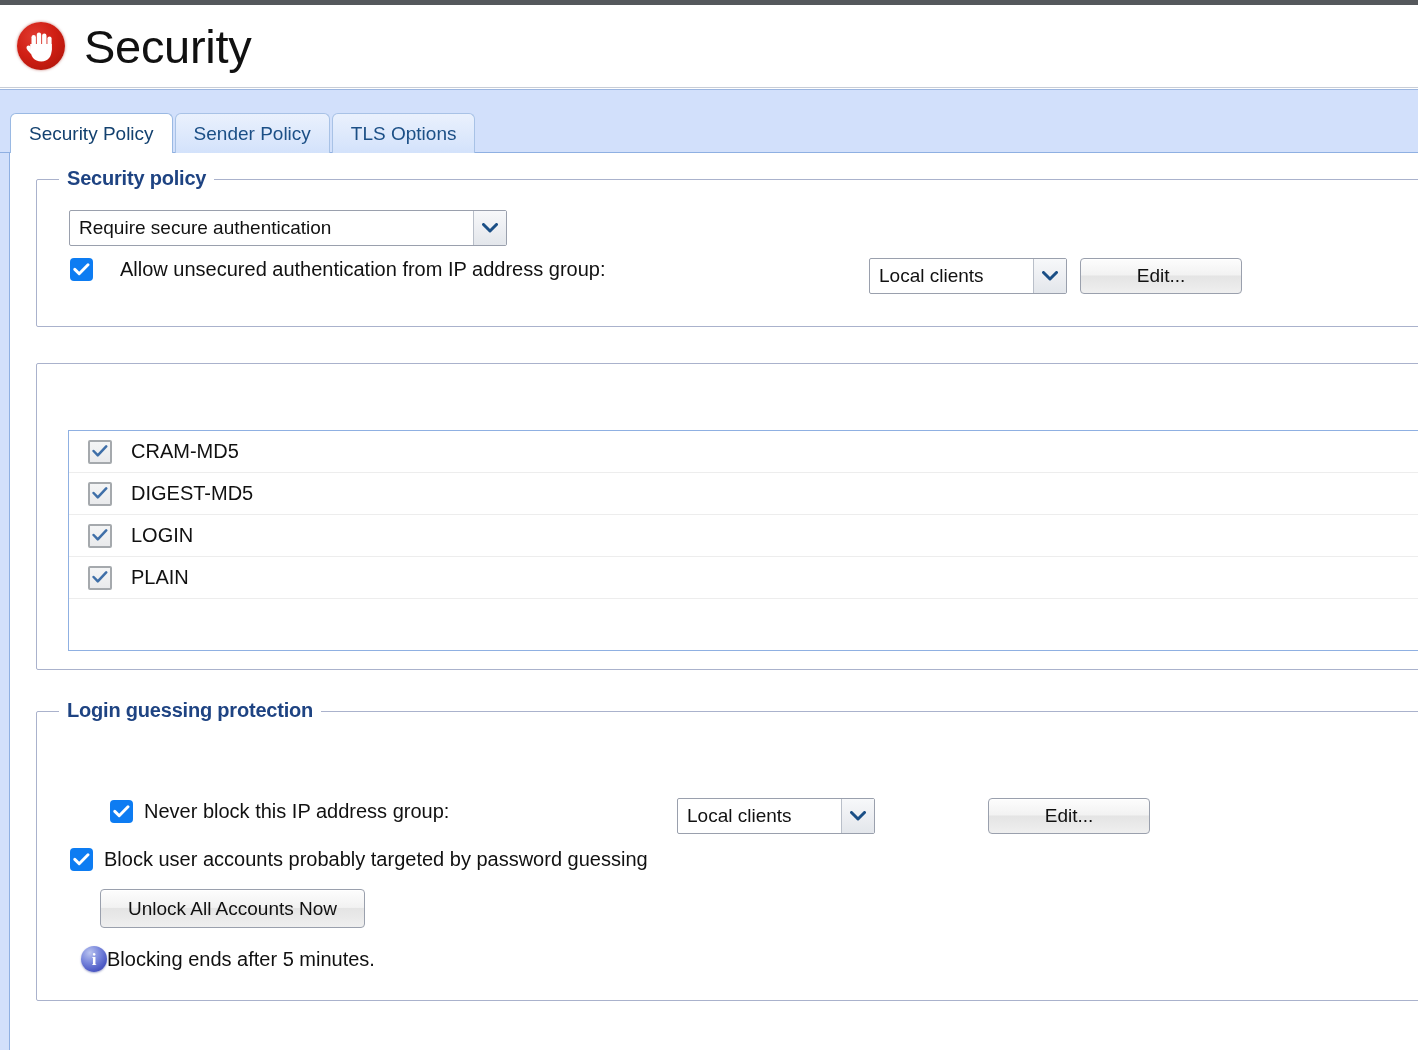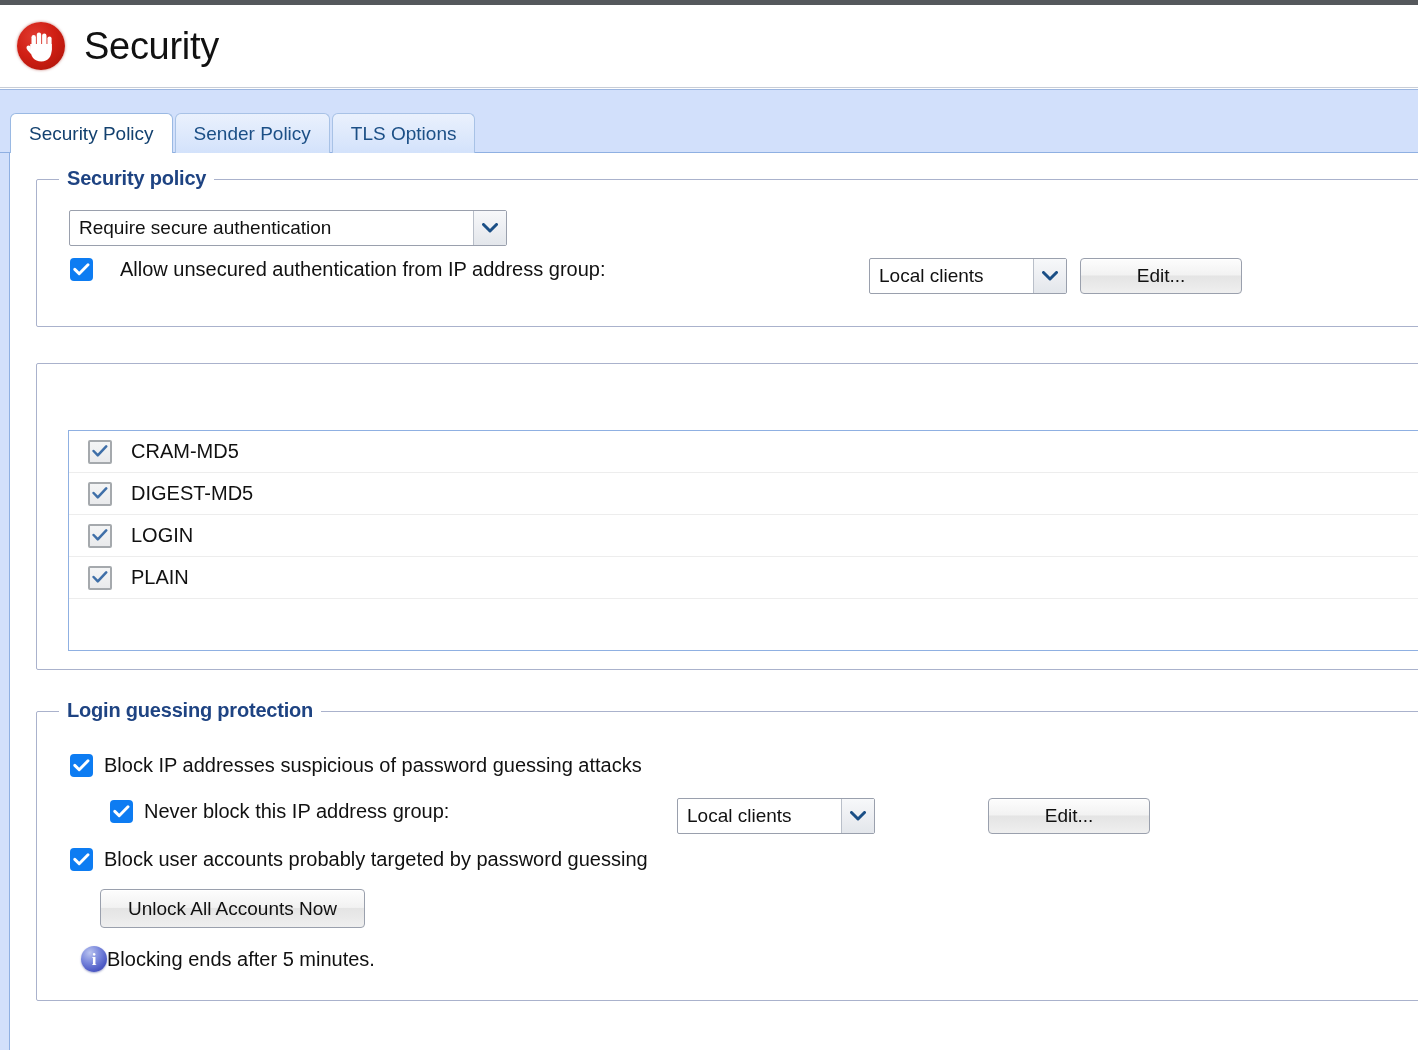--- a/index.html
+++ b/index.html
@@ -47,21 +47,21 @@
   .app-icon .disc {
     position: absolute;
     left: 3px; top: 3px;
     width: 48px; height: 48px;
     border-radius: 50%;
     background: radial-gradient(circle at 36% 30%, #e03a30 0%, #d01f14 45%, #a81208 100%);
     box-shadow: 0 0 3px rgba(150,20,10,0.55);
   }
   .app-icon svg { position: absolute; left: 3px; top: 3px; }
   .header-title {
-    font-size: 38px;
+    font-size: 47px;
     color: #111111;
     margin-left: 16px;
     font-weight: 400;
     letter-spacing: -0.3px;
     line-height: 1;
   }
 
   
   .tabstrip {
     position: absolute;
@@ -409,28 +409,20 @@
             </div>
             <div class="item-label">PLAIN</div>
           </div>
           <div class="list-item" style="border-bottom:none; height:53px;"></div>
         </div>
       </div>
 
       <div class="group" id="grp-login">
         <div class="legend">Login guessing protection</div>
 
-        <div class="row" style="left:33px; top:42px;">
-          <div class="cb">
-            <svg width="17" height="13" viewBox="0 0 17 13">
-                <path d="M1.8 6.4 L6.2 10.8 L15 1.8" fill="none" stroke="#ffffff" stroke-width="2.9" stroke-linecap="round" stroke-linejoin="round"></path>
-              </svg>
-          </div>
-          <div class="cb-label">Block IP addresses suspicious of password guessing attacks</div>
-        </div>
 
         <div class="row" style="left:73px; top:88px;">
           <div class="cb">
             <svg width="17" height="13" viewBox="0 0 17 13">
                 <path d="M1.8 6.4 L6.2 10.8 L15 1.8" fill="none" stroke="#ffffff" stroke-width="2.9" stroke-linecap="round" stroke-linejoin="round"></path>
               </svg>
           </div>
           <div class="cb-label">Never block this IP address group:</div>
         </div>
 

